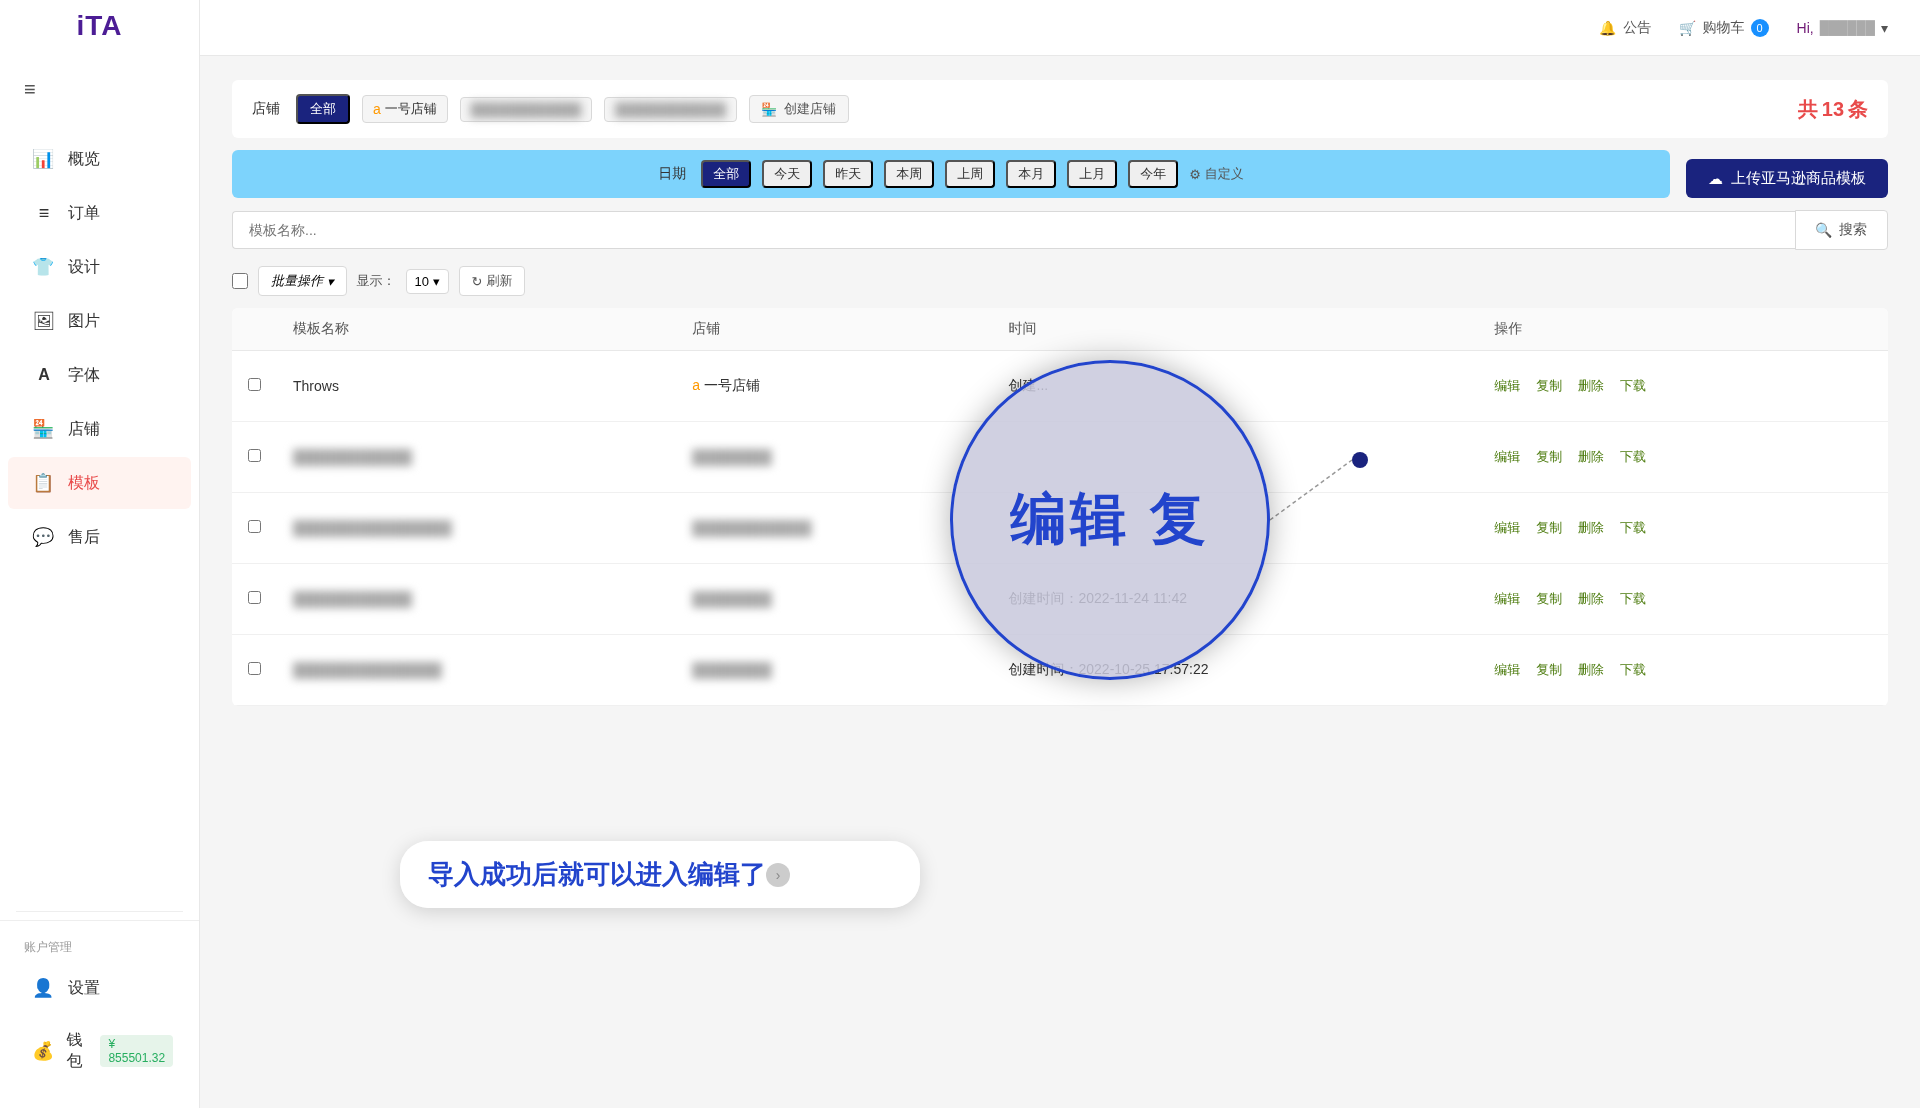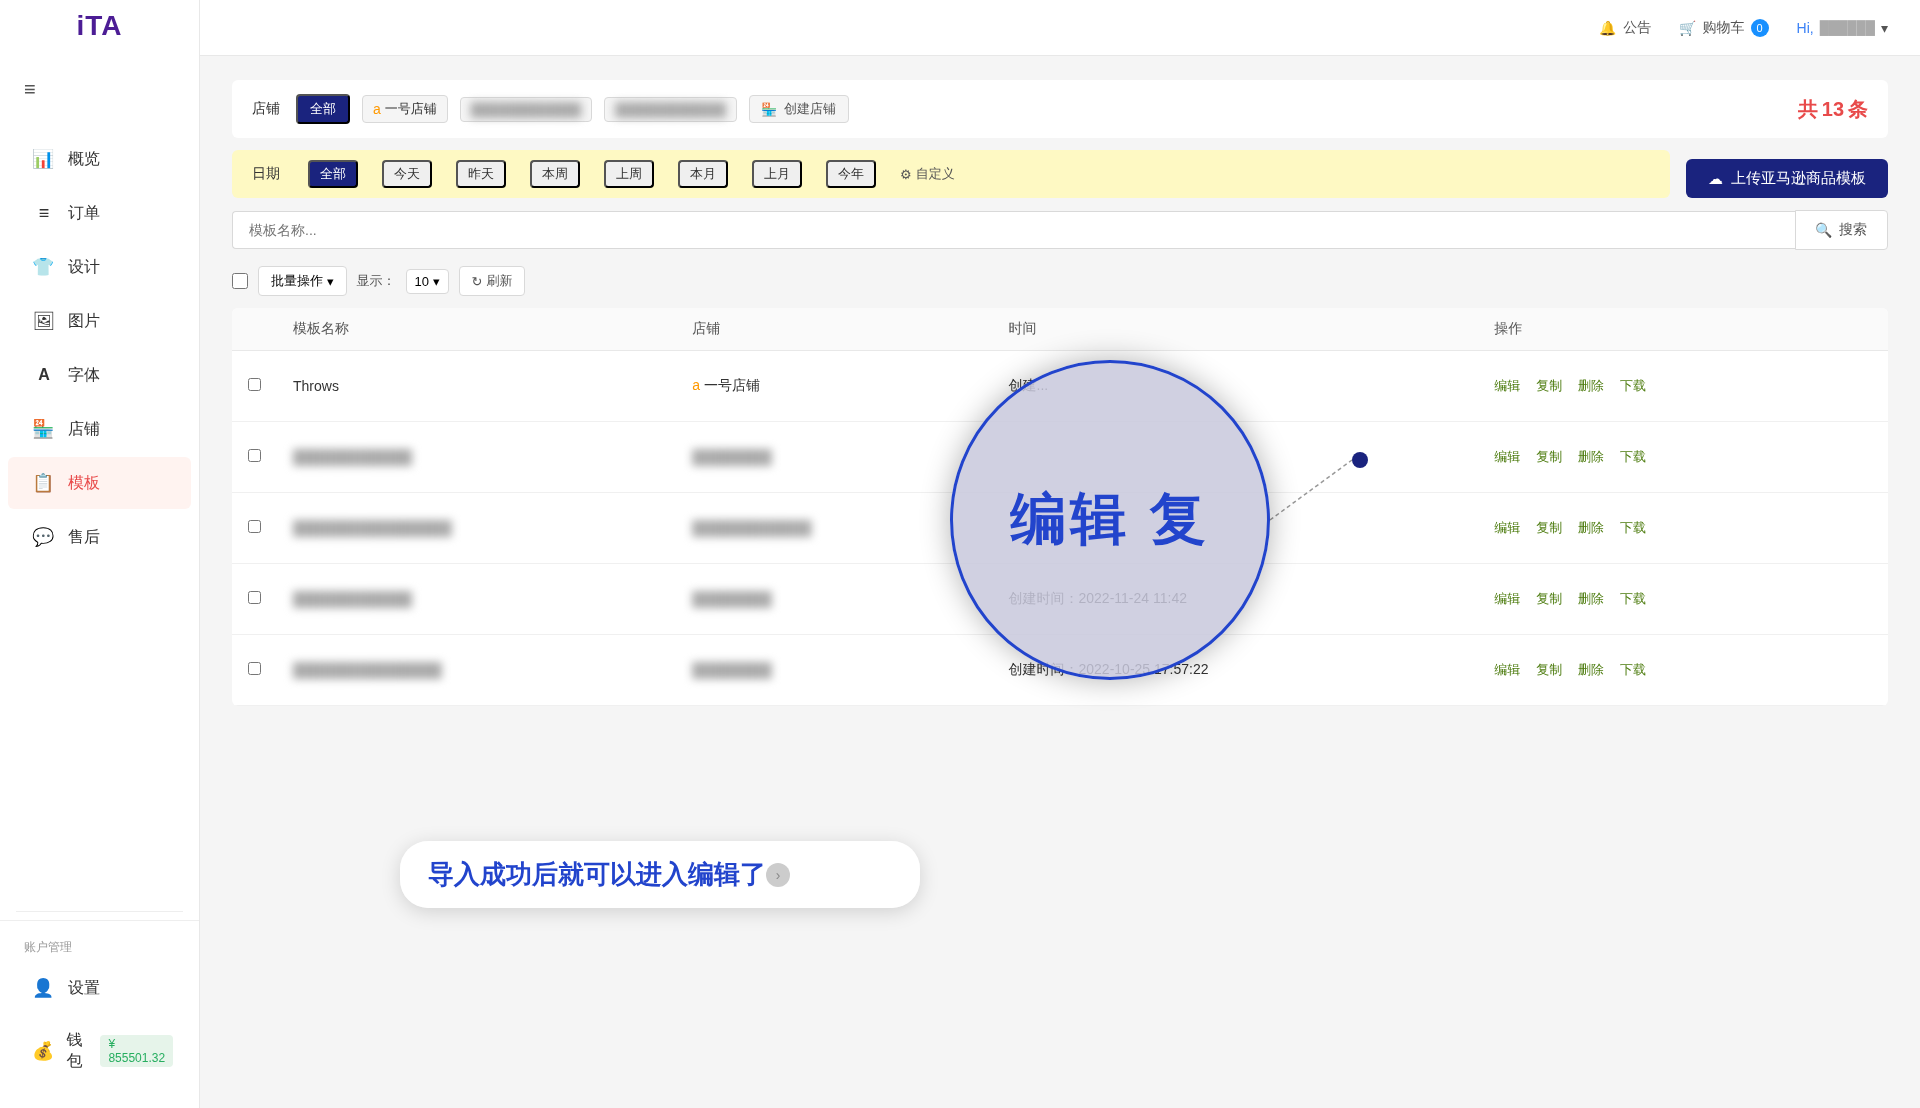--- a/index.html
+++ b/index.html
@@ -102,21 +102,21 @@
       background: #1890ff;
       color: #fff;
       border-radius: 50%;
       width: 18px;
       height: 18px;
       font-size: 11px;
       display: flex;
       align-items: center;
       justify-content: center;
     }
-    .hi-text { color: #3b82f6; font-size: 14px; }
+    .hi-text { color: #701a75; font-size: 14px; }
 
     
     .content {
       flex: 1;
       padding: 24px 32px;
       overflow: auto;
     }
 
     
     .filter-row {
@@ -168,25 +168,26 @@
     .total-count {
       margin-left: auto;
       font-size: 14px;
       color: #333;
     }
     .total-count span { color: #e84a4a; font-size: 20px; font-weight: bold; }
 
     .date-row {
       display: flex;
       align-items: center;
-      gap: 24px;
+      gap: 11px;
       margin-bottom: 12px;
-      background: #fef9c3;
+      background: #7dd3fc;
       padding: 10px 20px;
       border-radius: 6px;
+      justify-content: center;
     }
     .date-btn {
       padding: 3px 10px;
       border-radius: 4px;
       font-size: 13px;
       cursor: pointer;
       color: #333;
     }
     .date-btn.active { background: #1a237e; color: #fff; }
     .date-custom {
@@ -255,20 +256,21 @@
     .batch-btn {
       padding: 5px 12px;
       border: 1px solid #d9d9d9;
       border-radius: 4px;
       background: #fff;
       font-size: 13px;
       cursor: pointer;
       display: flex;
       align-items: center;
       gap: 4px;
+      font-style: italic;
     }
     .show-label { font-size: 13px; color: #555; }
     .show-select {
       display: flex;
       align-items: center;
       border: 1px solid #d9d9d9;
       border-radius: 4px;
       background: #fff;
       padding: 4px 8px;
       font-size: 13px;

